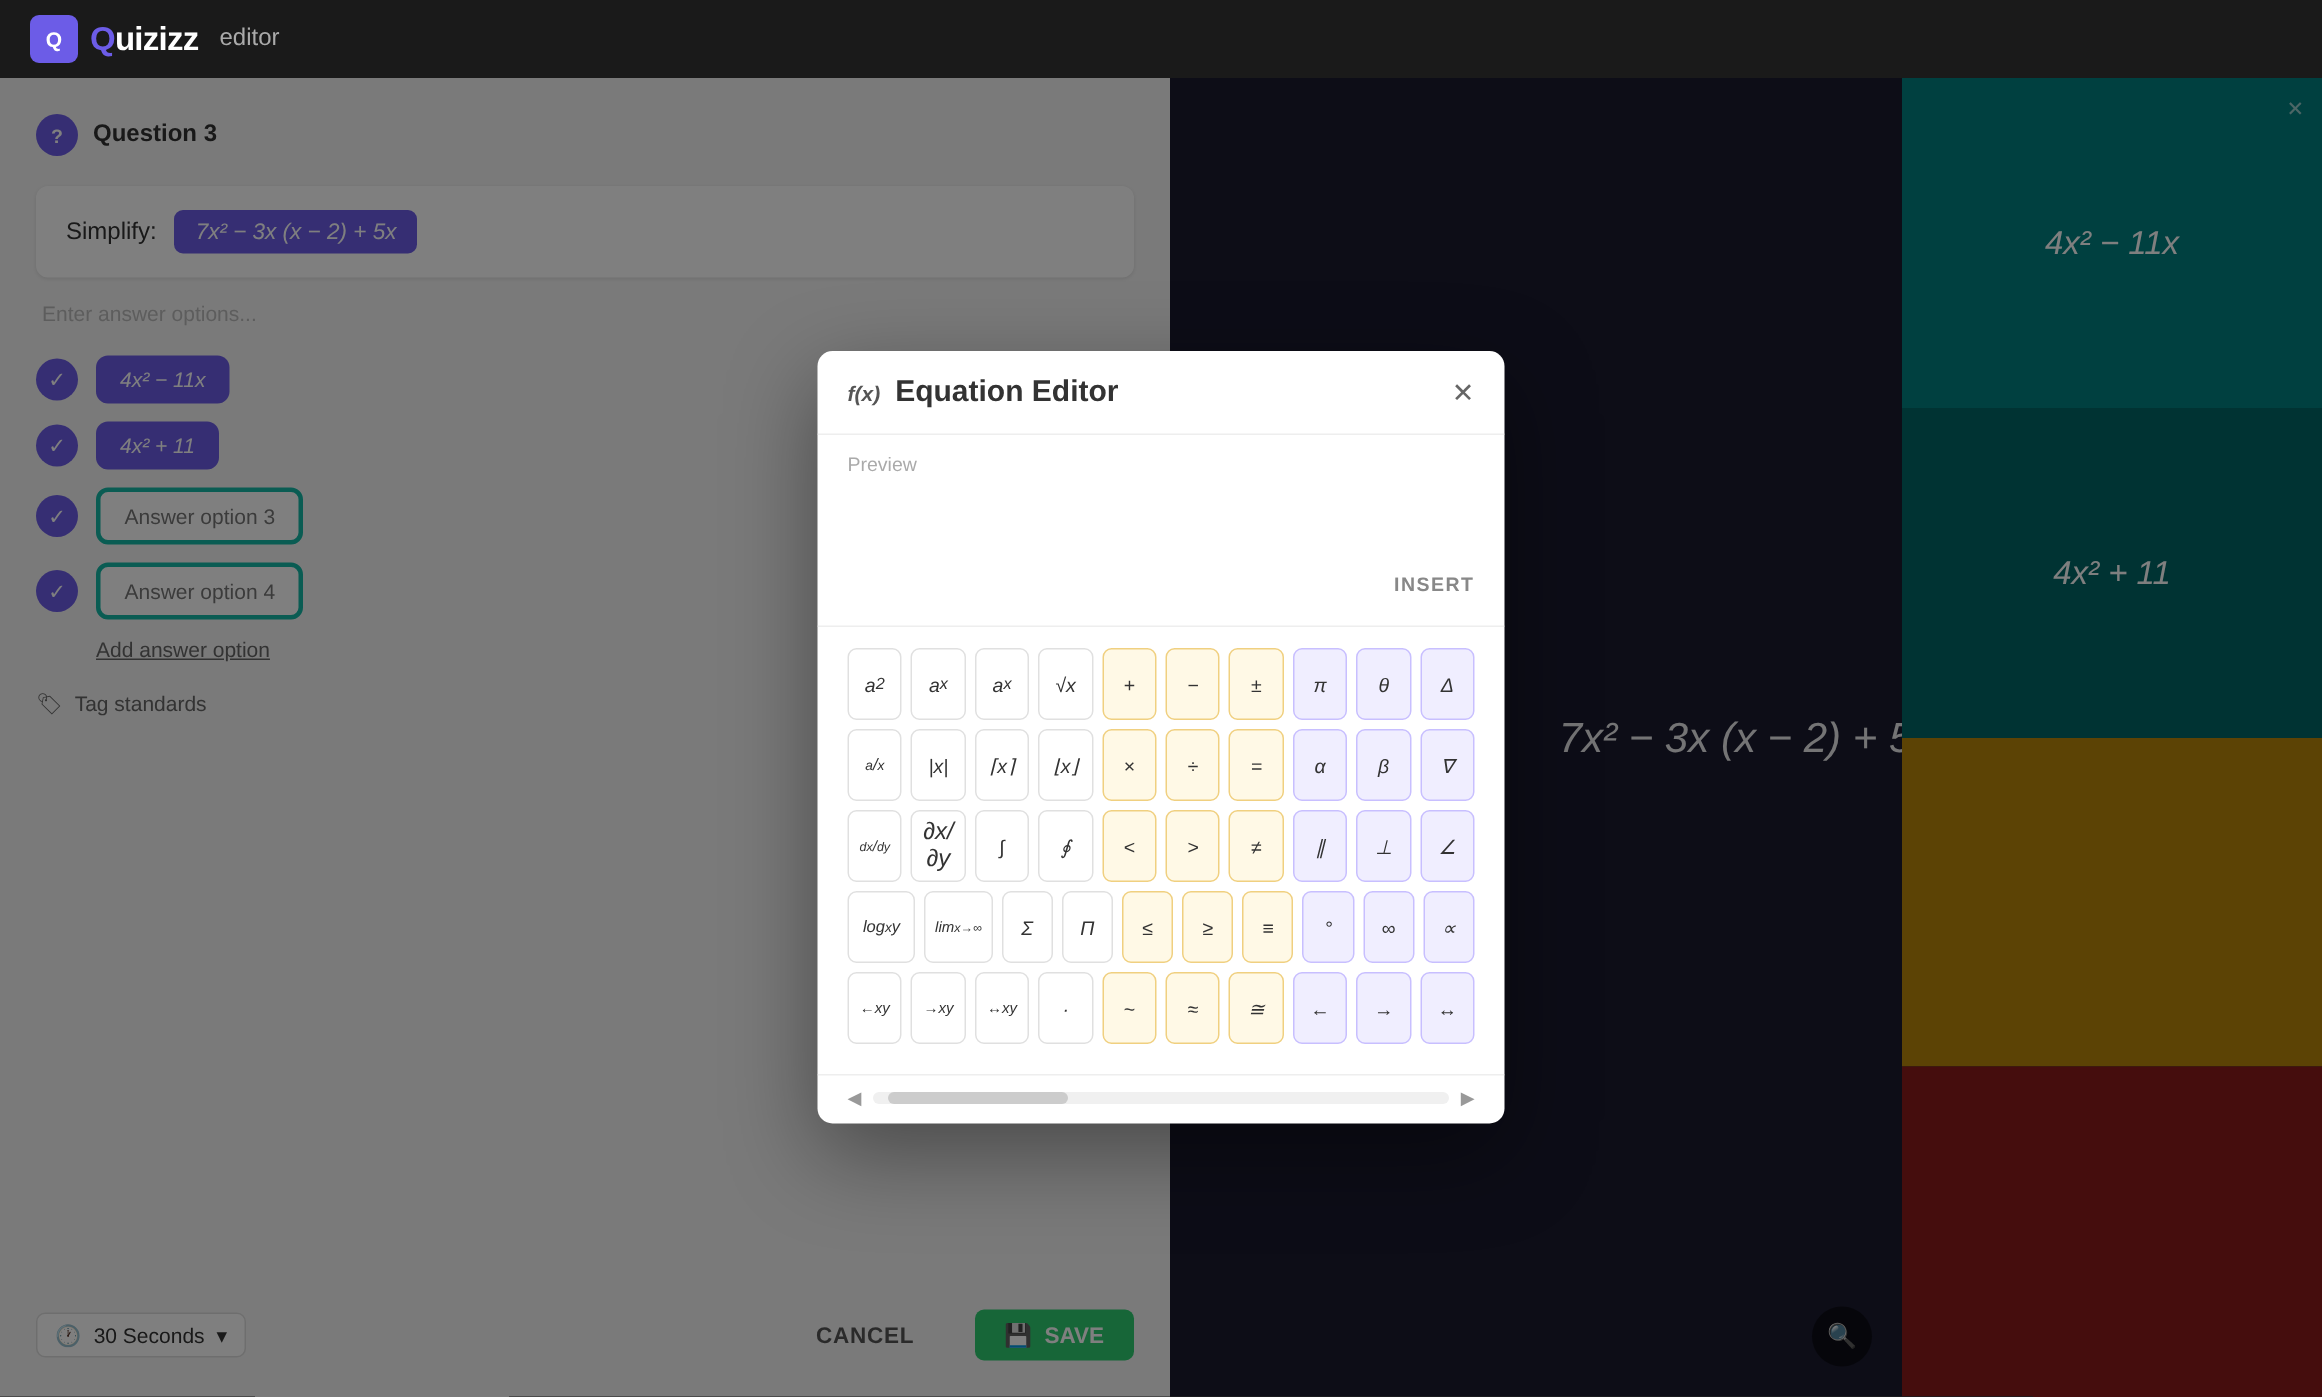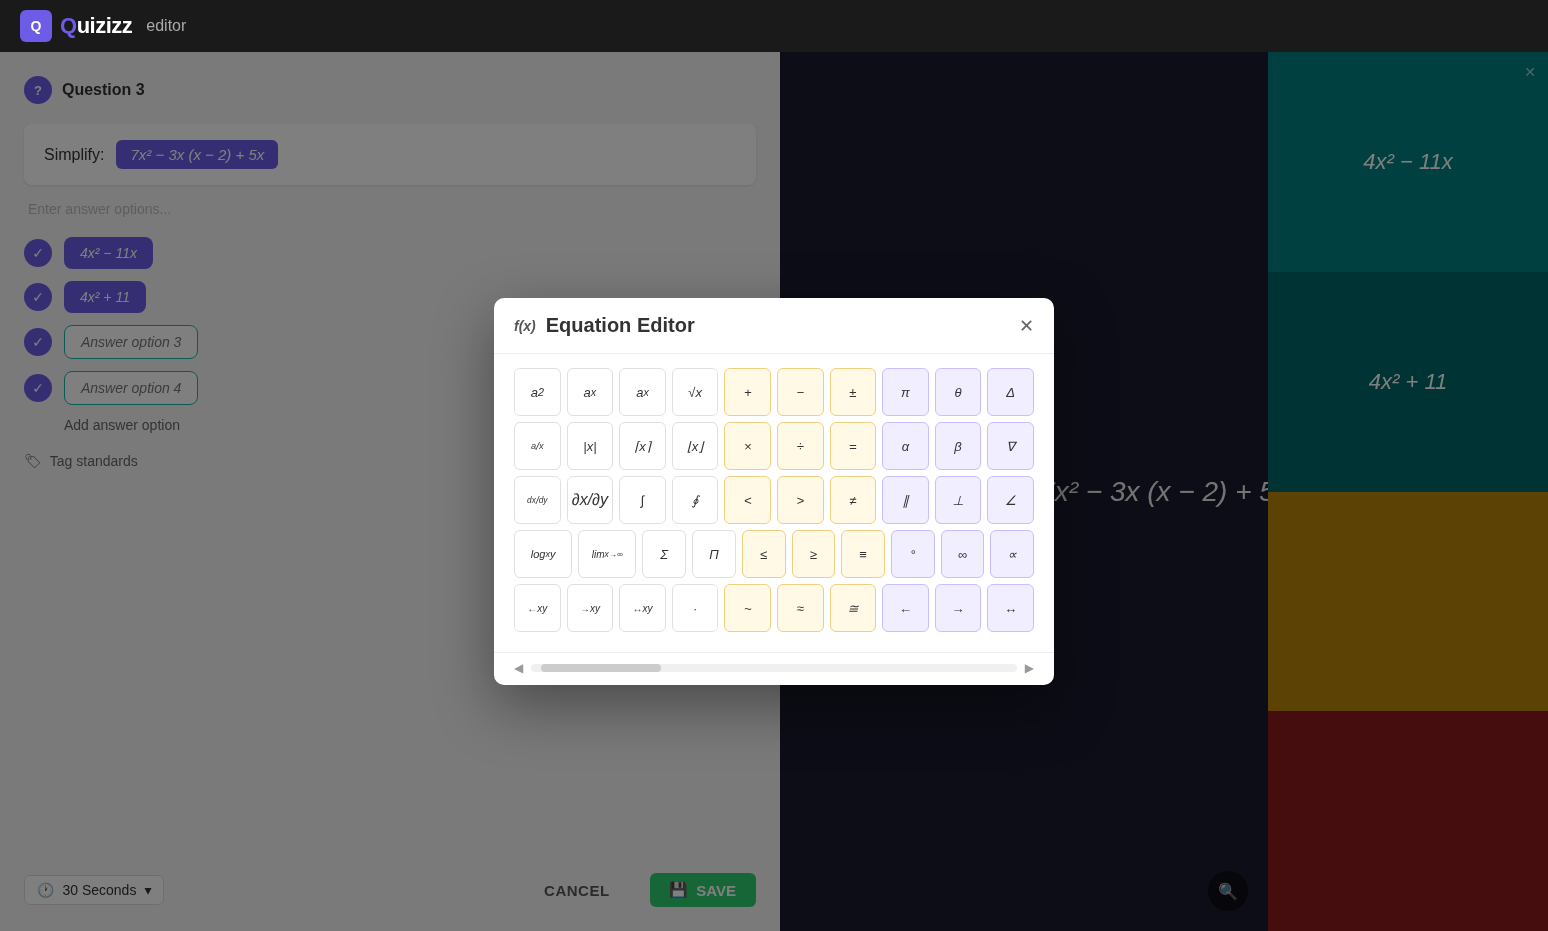--- a/index.html
+++ b/index.html
@@ -145,33 +145,33 @@
       color: white;
       padding: 8px 16px;
       border-radius: 8px;
       font-size: 14px;
       font-style: italic;
     }
     .answer-text {
       color: #777;
       font-size: 14px;
       padding: 8px 16px;
-      border: 1px solid #14b8a6;
+      border: 3px solid #14b8a6;
       border-radius: 8px;
       background: white;
-      font-style: italic;
     }
 
     .add-answer {
       color: #666;
       font-size: 14px;
       margin-top: 8px;
       margin-bottom: 20px;
       cursor: pointer;
       padding-left: 40px;
+      text-decoration: underline;
     }
 
     .tag-standards {
       display: flex;
       align-items: center;
       gap: 8px;
       color: #666;
       font-size: 14px;
       margin-bottom: 20px;
       cursor: pointer;
@@ -304,21 +304,21 @@
       z-index: 100;
       display: flex;
       align-items: center;
       justify-content: center;
     }
 
     
     .eq-modal {
       background: white;
       border-radius: 10px;
-      width: 560px;
+      width: 458px;
       max-height: 650px;
       box-shadow: 0 20px 60px rgba(0,0,0,0.4);
       overflow: hidden;
       position: relative;
     }
 
     .eq-modal-header {
       display: flex;
       align-items: center;
       padding: 16px 20px;
@@ -568,20 +568,26 @@
     <div class="eq-modal">
 
       <div class="eq-modal-header">
         <div class="eq-modal-title-area">
           <span class="fx-icon">f(x)</span>
           <span class="eq-modal-title">Equation Editor</span>
         </div>
         <button class="eq-modal-close">✕</button>
       </div>
 
+      <div class="eq-preview-area">
+        <div class="eq-preview-label">Preview</div>
+        <div class="eq-preview-box">
+          <button class="eq-insert-btn">INSERT</button>
+        </div>
+      </div>
 
 
       <div class="eq-symbols">
 
         <div class="symbol-row">
           <button class="sym-btn">
               <i>a</i>
               <sup>2</sup>
             </button>
           <button class="sym-btn">

